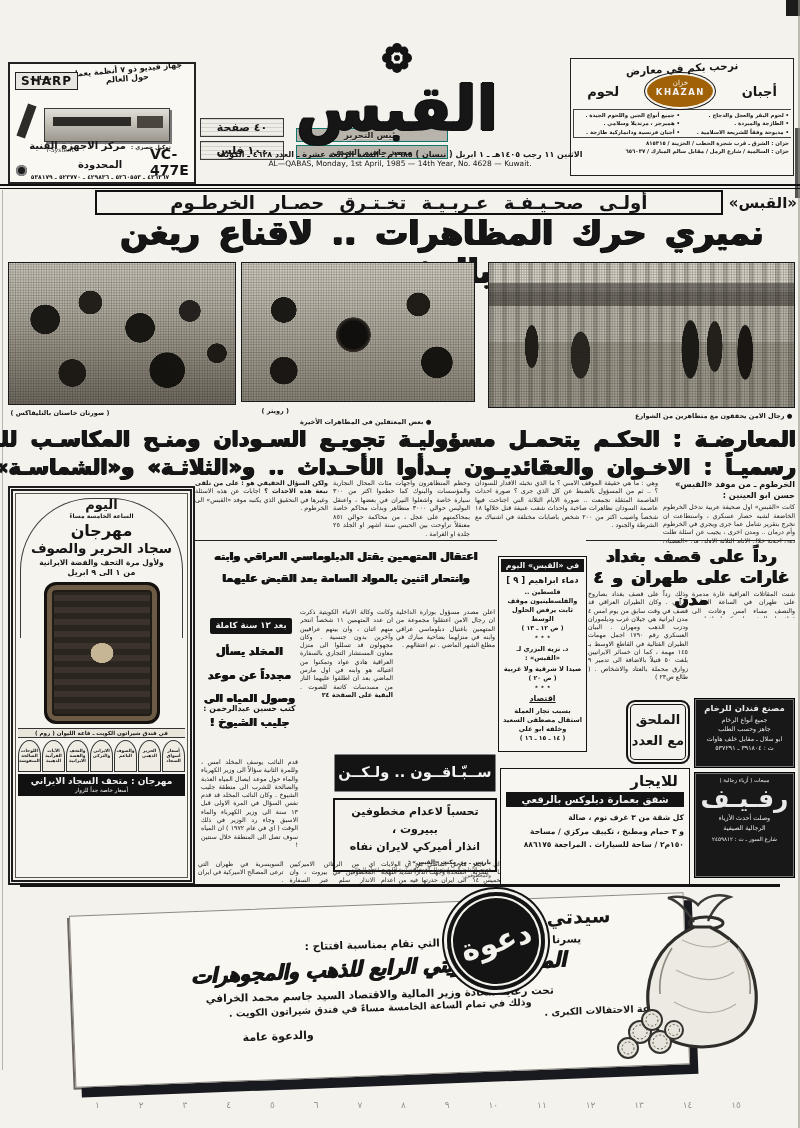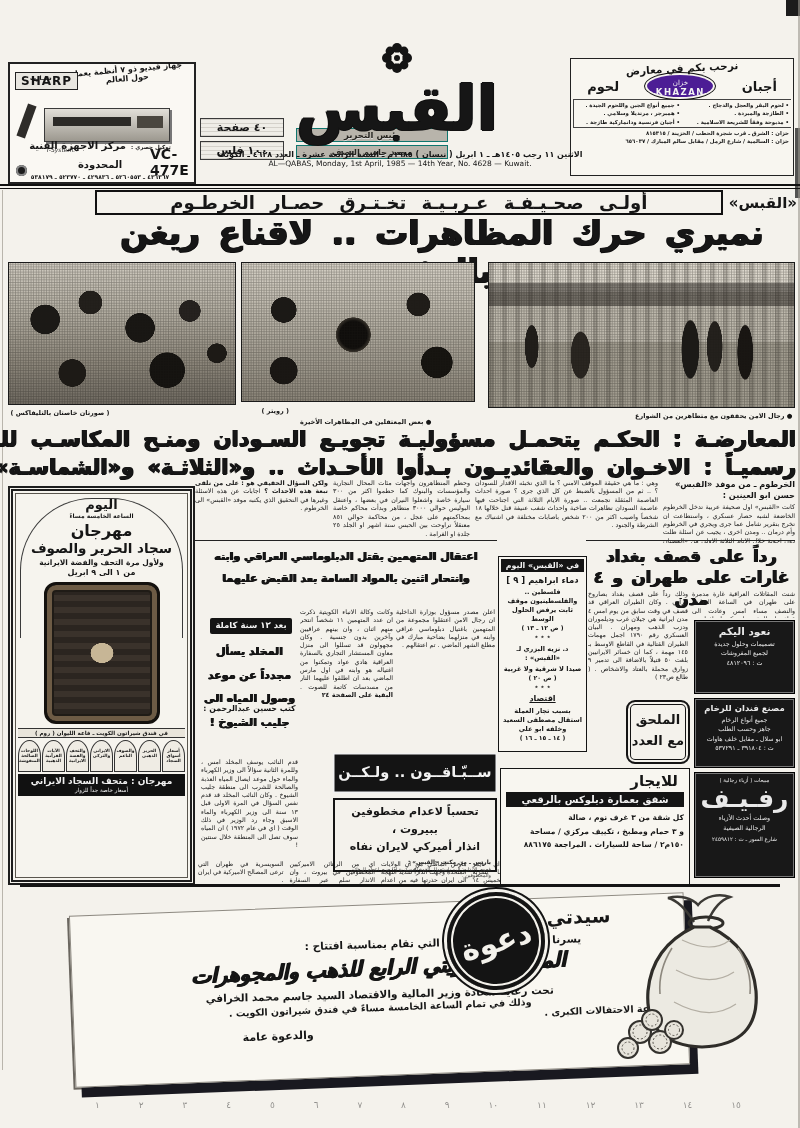--- a/index.html
+++ b/index.html
@@ -47,21 +47,21 @@
 
   .masthead{left:288px;top:40px;width:218px;text-align:center;}
   .masthead-flower{height:36px;}
   .masthead-title{font-size:62px;font-weight:900;line-height:1.05;
                   text-shadow:1.2px 0 #111,-1.2px 0 #111,0 .8px #111,0 -.8px #111;}
 
   .khazan-ad{left:570px;top:58px;width:224px;height:118px;border:1.5px solid #222;background:#f8f6f0;padding:2px;}
   .khazan-welcome{font-size:10.5px;font-weight:900;text-align:center;transform:rotate(-3deg);margin-top:1px;}
   .khazan-row{display:flex;align-items:center;justify-content:space-around;margin-top:1px;}
   .khazan-word{font-size:13px;font-weight:900;}
-  .khazan-oval{width:66px;height:22px;background:#4c1d95;border-radius:50%;color:#f2f2f2;text-align:center;
+  .khazan-oval{width:66px;height:32px;background:#a16207;border-radius:50%;color:#f2f2f2;text-align:center;
                box-shadow:0 0 0 2px #f8f6f0,0 0 0 3px #111;}
   .khazan-oval .ar{font-size:7px;line-height:9px;display:block;margin-top:4px;}
   .khazan-oval .en{font-size:8.5px;font-weight:bold;letter-spacing:1.5px;display:block;line-height:9px;}
   .khazan-cols{display:flex;border-top:1px solid #444;margin-top:2px;}
   .khazan-col{width:50%;padding:1px 2px;font-size:5.4px;line-height:1.55;font-weight:bold;}
   .khazan-col.sep{border-left:1px solid #444;}
   .khazan-addr{border-top:1px solid #444;font-size:5.4px;font-weight:bold;padding:1px 2px;line-height:1.5;}
 
   .date-line{left:120px;top:150px;width:560px;text-align:center;}
   .date-ar{font-size:8px;font-weight:bold;}
@@ -436,26 +436,20 @@
   </div>
 
   <div class="abs rent-ad">
     <div class="rent-h">للايجار</div>
     <div class="rent-bar">شقق بعمارة ديلوكس بالرقعي</div>
     <div class="rent-l">كل شقة من ٣ غرف نوم ، صالة</div>
     <div class="rent-l">و ٣ حمام ومطبخ ، تكييف مركزي / مساحة</div>
     <div class="rent-l">١٥٠م٢ / ساحة للسيارات . المراجعة ٨٨٦١٧٥</div>
   </div>
 
-  <div class="black-ad bad1">
-    <span class="b-big">نعود اليكم</span>
-    <span class="b-sm">تصميمات وحلول جديدة</span>
-    <span class="b-sm">لجميع المفروشات</span>
-    <span class="b-sm">ت : ٤٨١٢٠٩٦</span>
-  </div>
   <div class="black-ad bad2">
     <span class="b-med">مصنع فندان للرخام</span>
     <span class="b-sm">جميع أنواع الرخام</span>
     <span class="b-sm">جاهز وحسب الطلب</span>
     <span class="b-sm">ابو سلال ـ مقابل خلف هاوات</span>
     <span class="b-sm">ت : ٣٩١٨٠٤ ـ ٥٣٧٢٩١</span>
   </div>
   <div class="black-ad rafif">
     <span class="top">مبيعات ( أزياء رجالية )</span>
     <span class="name">رفـيـف</span>

